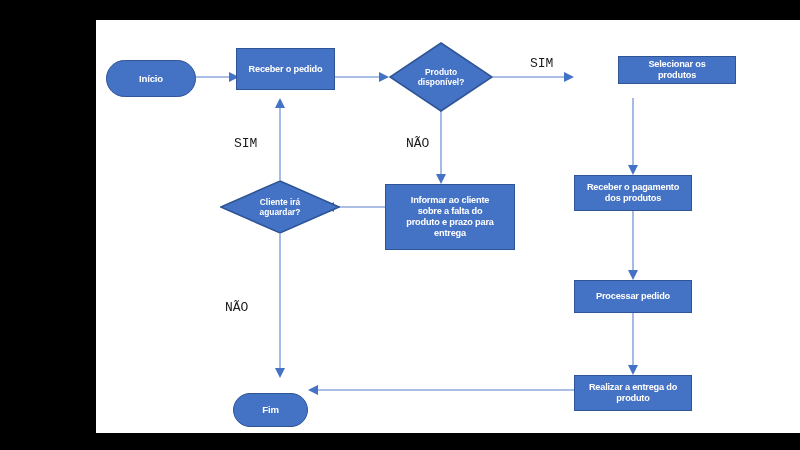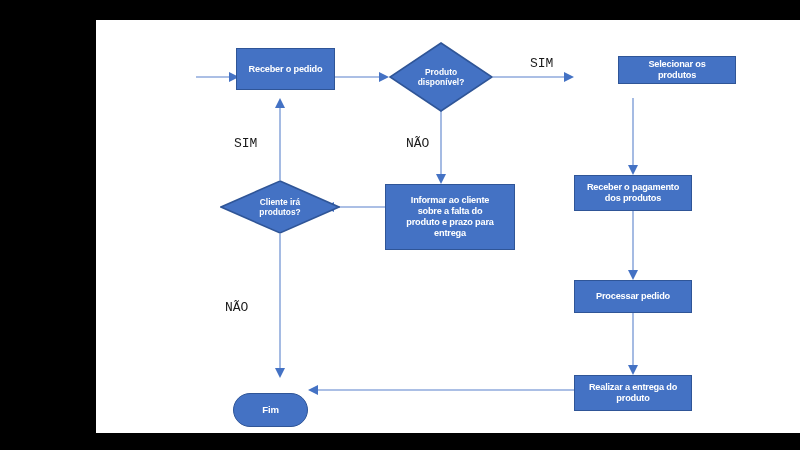--- a/index.html
+++ b/index.html
@@ -132,20 +132,23 @@
       <line class="ln" x1="289" y1="187" x2="238" y2="187"></line>
       <polygon class="ah" points="238,182 228,187 238,192"></polygon>
 
       <line class="ln" x1="184" y1="160" x2="184" y2="88"></line>
       <polygon class="ah" points="179,88 189,88 184,78"></polygon>
 
       <line class="ln" x1="184" y1="214" x2="184" y2="348"></line>
       <polygon class="ah" points="179,348 189,348 184,358"></polygon>
     </svg>
 
+    <div class="shape terminator" style="left:10px; top:40px; width:90px; height:37px;">
+      <span>Início</span>
+    </div>
 
     <div class="shape process" style="left:140px; top:28px; width:99px; height:42px;">
       <span>Receber o pedido</span>
     </div>
 
     <div class="decision-wrap" style="left:293px; top:22px; width:104px; height:70px;">
       <svg width="104" height="70" viewBox="0 0 104 70">
         <polygon points="52,1 103,35 52,69 1,35" fill="#4472C4" stroke="#2F5597" stroke-width="1.6"></polygon>
       </svg>
       <div class="decision-label">
@@ -190,21 +193,21 @@
       </div>
     </div>
 
     <div class="decision-wrap" style="left:124px; top:160px; width:120px; height:54px;">
       <svg width="120" height="54" viewBox="0 0 120 54">
         <polygon points="60,1 119,27 60,53 1,27" fill="#4472C4" stroke="#2F5597" stroke-width="1.6"></polygon>
       </svg>
       <div class="decision-label">
         <div>
           <div>Cliente irá</div>
-          <div>produtos?</div>
+          <div>aguardar?</div>
         </div>
       </div>
     </div>
 
     <div class="shape terminator" style="left:137px; top:353px; width:75px; height:34px;margin-top:20px;">
       <span>Fim</span>
     </div>
 
     <div class="edge-label" style="left:434px; top:36px;">SIM</div>
 

